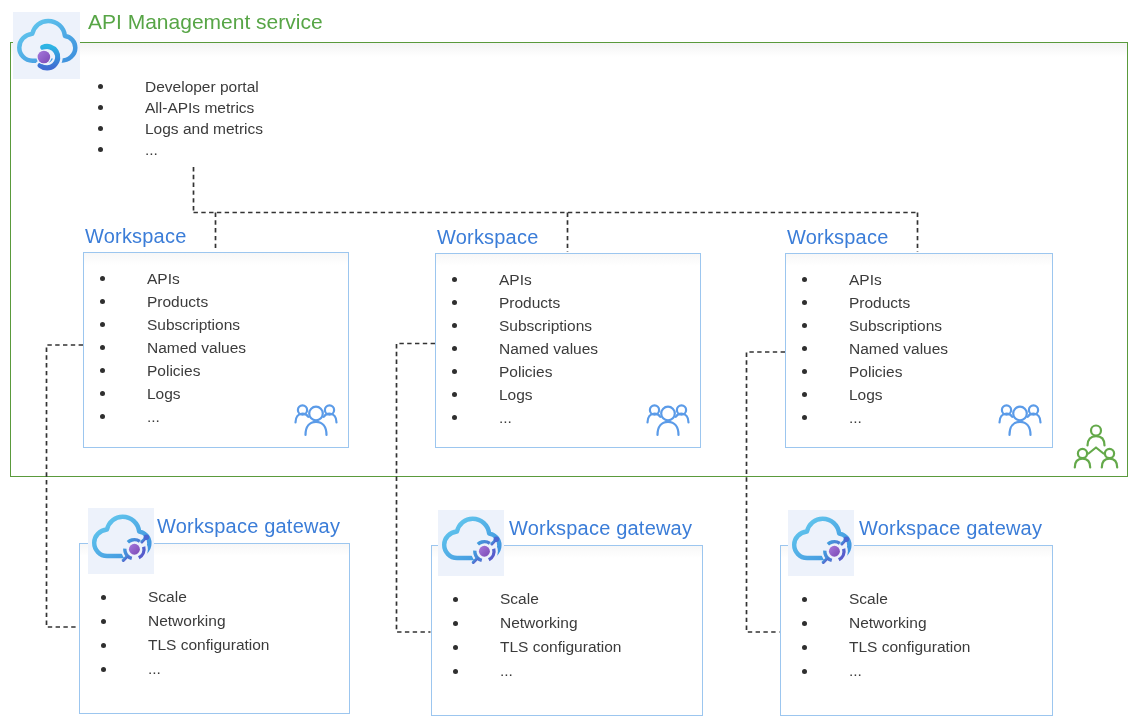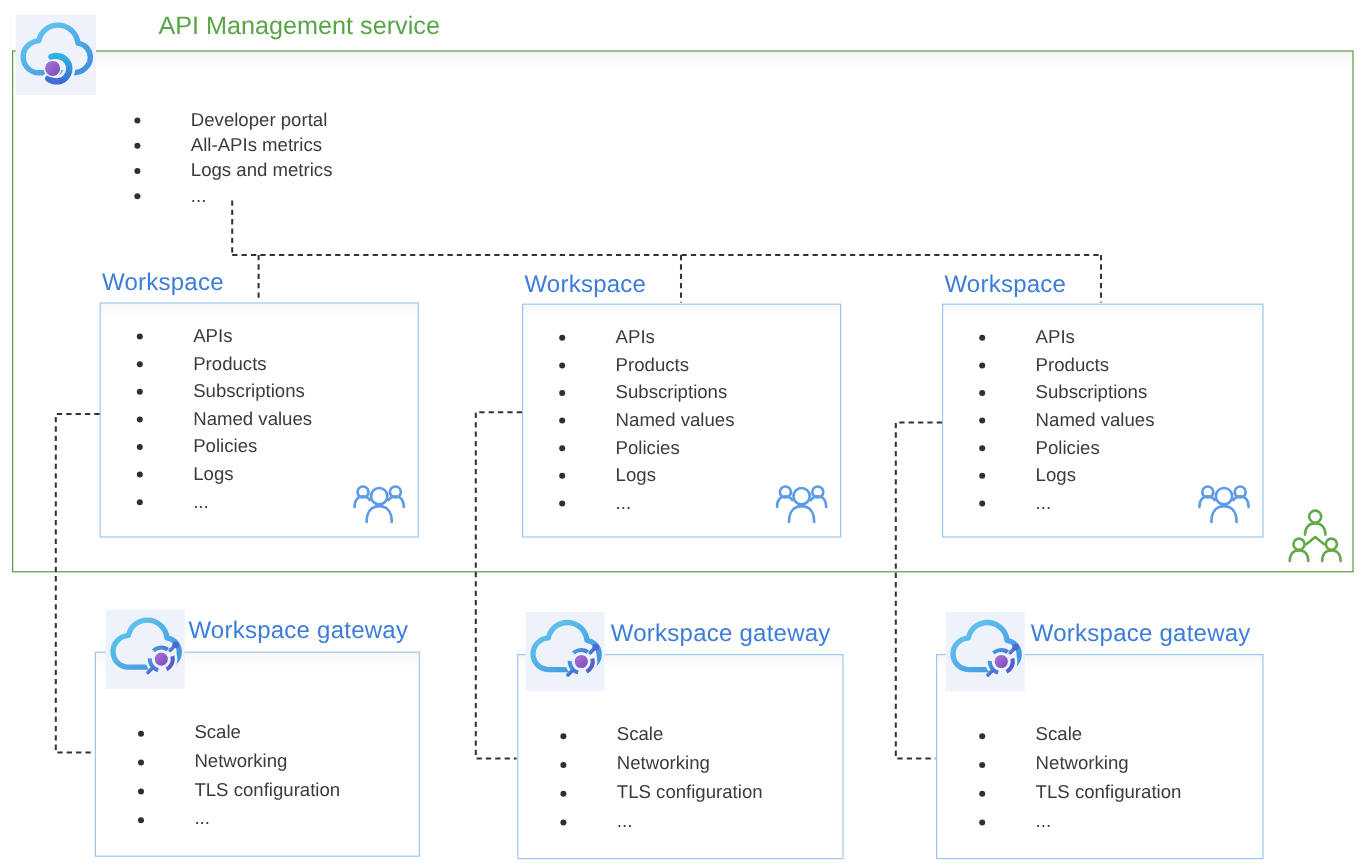--- a/index.html
+++ b/index.html
@@ -9,21 +9,21 @@
   }
   
   .service-box{
     position:absolute;left:10px;top:42px;width:1116px;height:433px;
     border:1.5px solid var(--green-border,#5a9a3c);
     background:linear-gradient(to bottom,rgba(110,110,110,.08),rgba(255,255,255,0) 14px);
     z-index:1;
   }
   .svc-title{
     position:absolute;left:88px;top:9px;font-size:21px;line-height:26px;
-    color:var(--green-text,#57a546);z-index:5;white-space:nowrap;margin-left:44px;
+    color:var(--green-text,#57a546);z-index:5;white-space:nowrap;
   }
   
   .tile{position:absolute;background:var(--icon-bg,#edf2fb);z-index:3;}
   .glyph{position:absolute;z-index:5;}
   .tile.svc{left:13px;top:12px;width:67px;height:67px;}
   .glyph.svc{left:13px;top:12px;width:67px;height:67px;}
   .tile.gw1{left:88px;top:508px;width:66px;height:66px;}
   .glyph.gw1{left:88px;top:508px;width:66px;height:66px;}
   .tile.gw2{left:438px;top:510px;width:66px;height:66px;}
   .glyph.gw2{left:438px;top:510px;width:66px;height:66px;}
@@ -41,26 +41,26 @@
   .gw1box{left:79px;top:543px;width:269px;height:169px;}
   .gw2box{left:431px;top:545px;width:270px;height:169px;}
   .gw3box{left:780px;top:545px;width:271px;height:169px;}
   .node-title{
     position:absolute;font-size:20px;line-height:24px;letter-spacing:.2px;
     color:var(--blue-title,#3b7dd8);z-index:5;white-space:nowrap;text-align:right;
   }
   .ws1t{left:85px;top:224px;} .ws2t{left:437px;top:225px;} .ws3t{left:787px;top:225px;}
   .gw1t{left:157px;top:514px;} .gw2t{left:509px;top:516px;} .gw3t{left:859px;top:516px;}
   
-  ul.blist{list-style:none;margin:14px;padding:0;position:absolute;z-index:5;}
+  ul.blist{list-style:none;margin:0;padding:0;position:absolute;z-index:5;}
   ul.blist li{display:flex;align-items:center;}
   ul.blist .dot{width:5px;height:5px;border-radius:50%;background:#2f2f2f;flex:0 0 5px;margin-right:42px;}
   ul.blist .txt{font-size:15.5px;white-space:nowrap;}
   .svc-list{left:98px;top:76px;} .svc-list li{height:21px;} .svc-list .dot{margin-right:44px;}
-  .ws-list{left:16px;top:2px;} .ws-list li{height:23px;}
+  .ws-list{left:16px;top:14px;} .ws-list li{height:23px;}
   .gw-list{left:21px;top:41px;} .gw-list li{height:24px;}
   
   .people{position:absolute;right:10px;bottom:8px;width:44px;height:42px;z-index:5;}
   .people path,.people circle{stroke:var(--people-blue,#5b9be8);stroke-width:2.2;fill:none;stroke-linecap:round;}
   .people .occl{fill:#fff;}
   .orgicon{position:absolute;left:1073px;top:422px;width:46px;height:48px;z-index:5;}
   .orgicon path,.orgicon circle{stroke:var(--people-green,#64a94a);stroke-width:2.2;fill:none;stroke-linecap:round;stroke-linejoin:round;}
   
   .connectors{position:absolute;left:0;top:0;z-index:6;pointer-events:none;}
   .connectors path{stroke:var(--connector,#333);stroke-width:1.7;fill:none;stroke-dasharray:4.4 3.4;}

